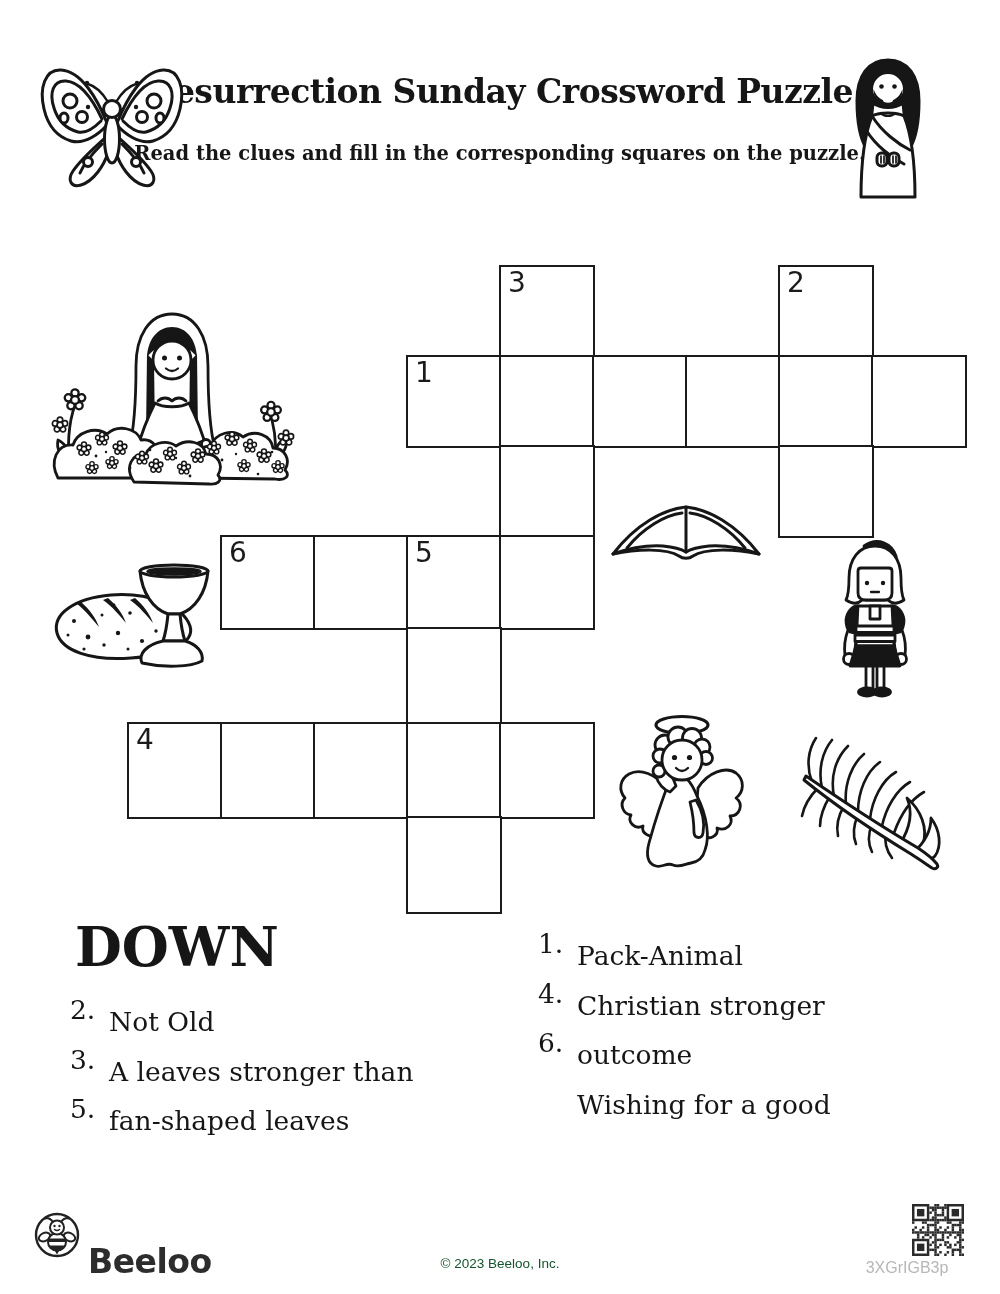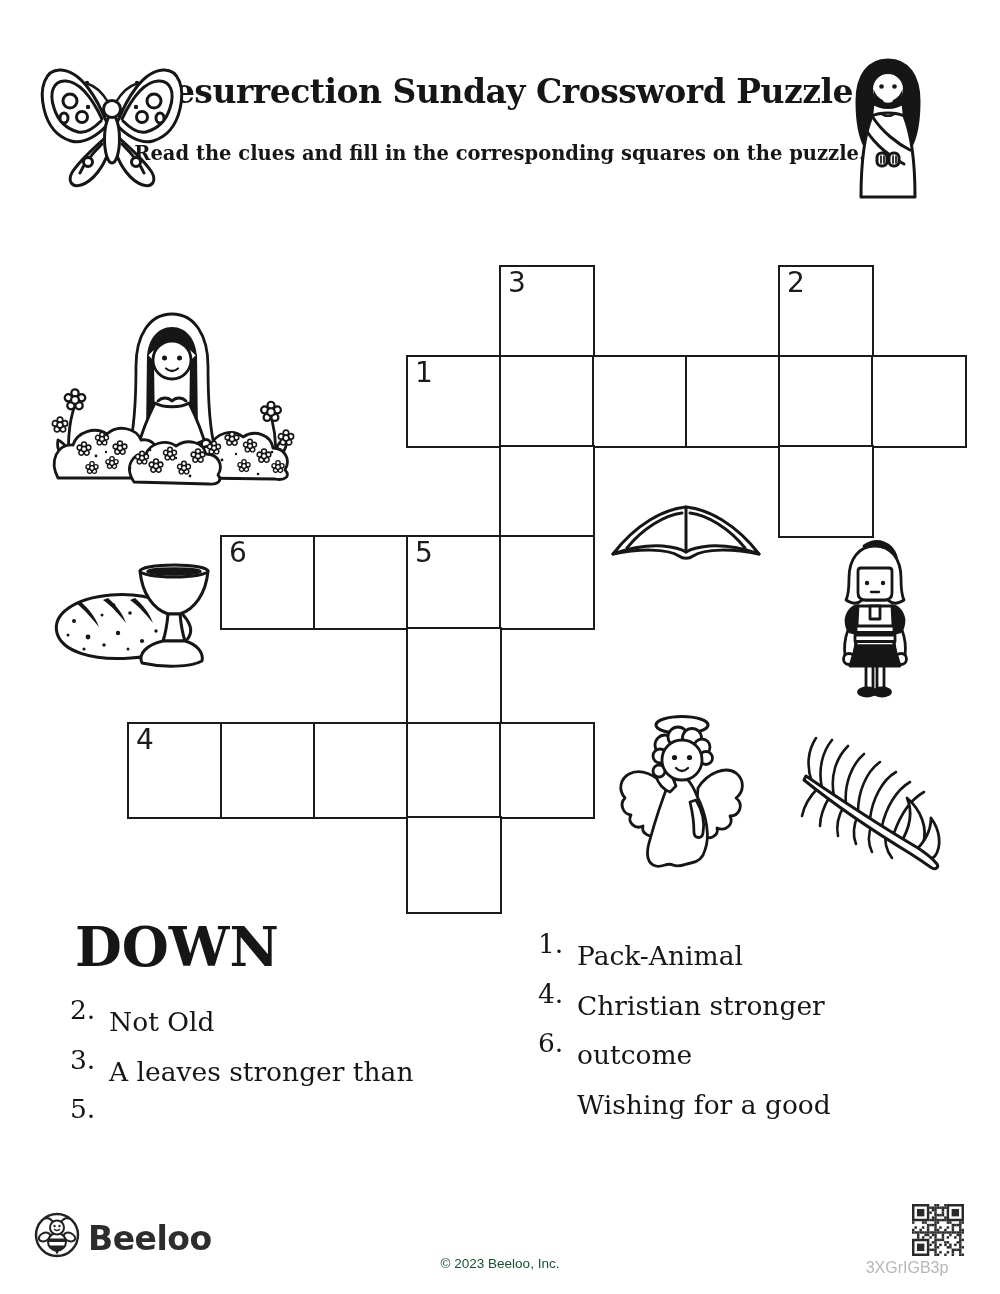--- a/index.html
+++ b/index.html
@@ -11,21 +11,21 @@
   .cell{position:absolute;background:#fff;border:2.6px solid #1b1b1b;box-sizing:border-box;}
   .cellnum{position:absolute;top:1px;left:7px;font-family:"DejaVu Sans","Liberation Sans",sans-serif;
            font-size:28px;line-height:1.1;color:#1b1b1b;}
   .clues{position:absolute;}
   .clues h2{margin:12px;font-size:54px;line-height:1;font-weight:700;letter-spacing:0px;}
   .clue-list{margin-top:17px;}
   .clue{display:flex;align-items:flex-start;font-size:26.5px;line-height:37.5px;}
   .clue .num{flex:none;width:39px;}
   .clue .txt div{white-space:nowrap;margin-top:12px;}
   .brand-text{font-family:"DejaVu Sans","Liberation Sans",sans-serif;font-weight:700;
-              font-size:33px;color:#2d2d2d;letter-spacing:-0.5px;}
+              font-size:33px;color:#2d2d2d;letter-spacing:-0.5px;margin-top:23px;}
   .copyright{left:0;right:0;top:1256px;text-align:center;font-family:"Liberation Sans",sans-serif;
              font-size:13.5px;color:#14532d;}
   .qr-label{left:862px;top:1259px;width:90px;text-align:center;font-family:"Liberation Sans",sans-serif;
             font-size:16px;color:#b7b7b7;}
   svg{display:block;}
 </style>
 </head>
 <body>
 
 <div class="page">
@@ -305,20 +305,21 @@
       </div>
       <div class="clue">
         <span class="num">3.</span>
         <span class="txt">
           <div>A leaves stronger than</div>
         </span>
       </div>
       <div class="clue">
         <span class="num">5.</span>
         <span class="txt">
+          <div>fan-shaped leaves</div>
         </span>
       </div>
     </div>
   </div>
 
   <div class="clues" style="left:538px;top:908px">
     <div class="clue-list" style="padding-left:0px">
       <div class="clue">
         <span class="num">1.</span>
         <span class="txt">

